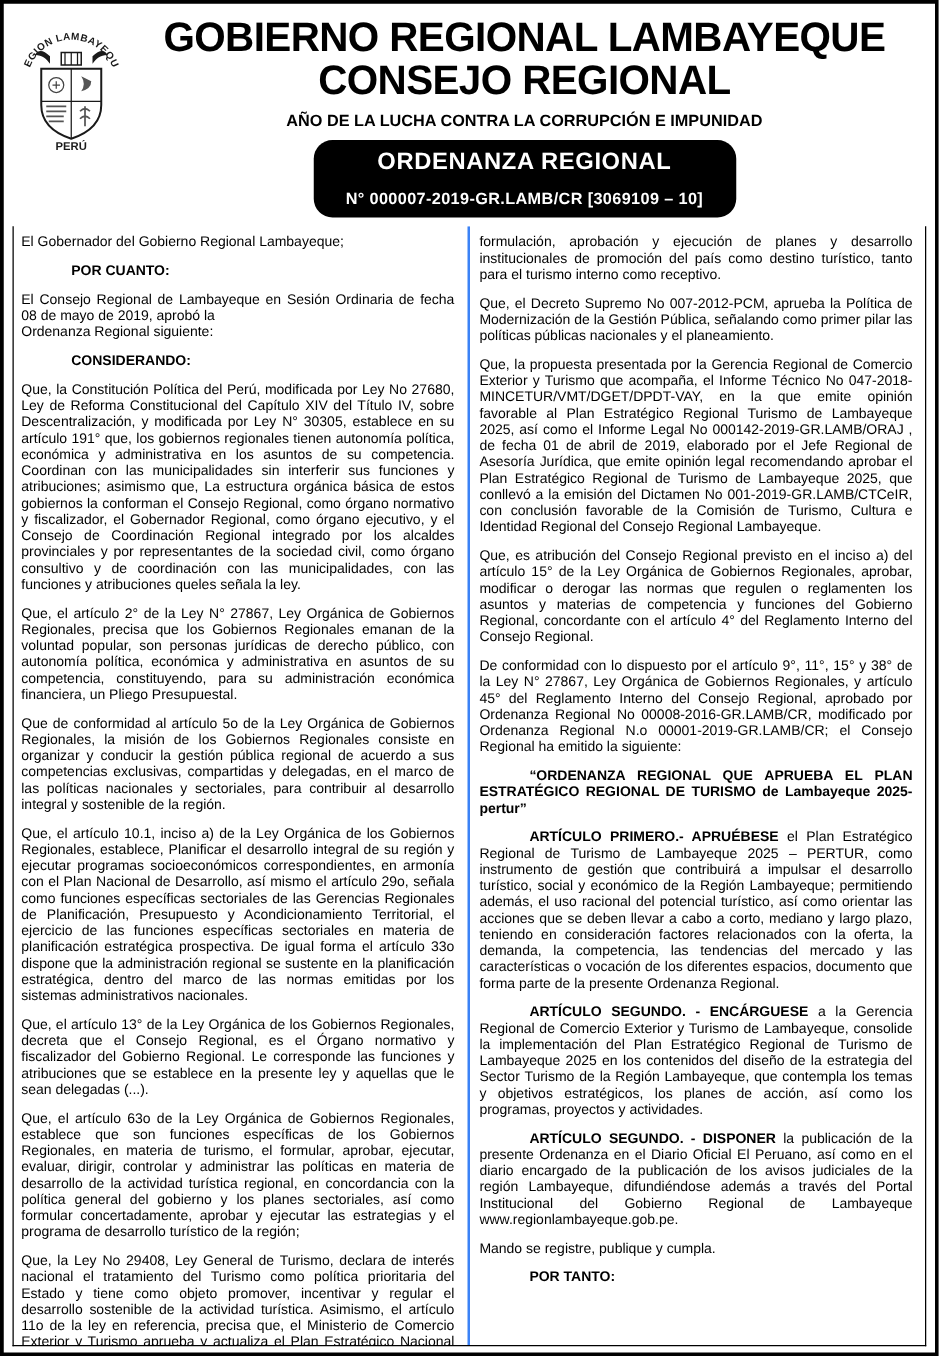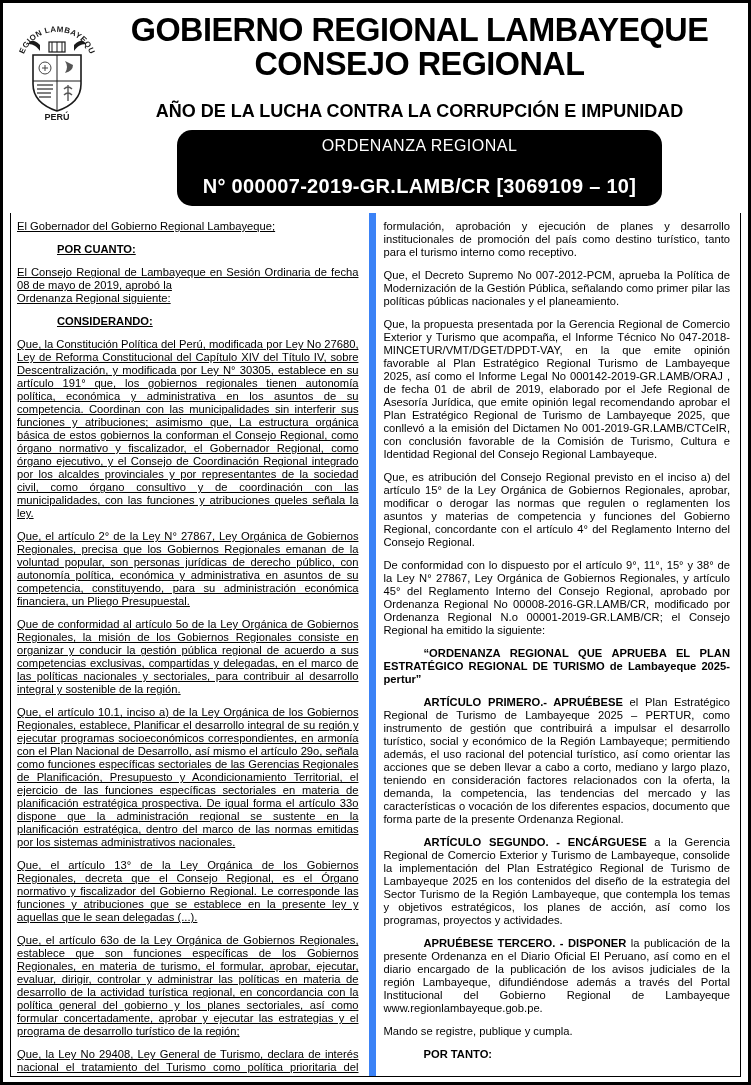--- a/index.html
+++ b/index.html
@@ -8,34 +8,34 @@
     width:751px; height:1085px; margin:0 auto; background:#fff;
     border:3px solid #000; padding:6px 7px 5px 7px;
     display:flex; flex-direction:column; overflow:hidden;
     font-family:"Liberation Sans","DejaVu Sans",sans-serif; color:#000;
   }
   
   .header { display:flex; align-items:flex-start; padding:4px 2px 2px 6px; }
   .logo-wrap { width:84px; flex:0 0 84px; padding-top:2px; }
   .head-center { flex:1; text-align:center; }
   .title { font-size:33px; font-weight:bold; letter-spacing:-0.5px; line-height:1.02; transform:scaleX(0.98); }
-  .subtitle { font-size:18px; font-weight:bold; margin-top:21px; letter-spacing:0; }
+  .subtitle { font-size:13px; font-weight:bold; margin-top:9px; letter-spacing:0; }
   .banner {
     display:inline-block; background:#000; color:#fff; border-radius:15px;
     margin-top:8px; padding:7px 26px 8px 26px; text-align:center;
   }
-  .banner .b1 { font-size:16px; font-weight:normal; letter-spacing:0.5px; }
-  .banner .b2 { font-size:20px; font-weight:bold; margin-top:20px; letter-spacing:0.3px; }
+  .banner .b1 { font-size:19px; font-weight:bold; letter-spacing:0.5px; }
+  .banner .b2 { font-size:13px; font-weight:bold; margin-top:10px; letter-spacing:0.3px; }
   
   .columns {
     flex:1; display:flex; margin-top:5px; overflow:hidden;
     border:1px solid #000; border-top:none;
   }
   .col { width:50%; padding:7px 10px 4px 6px; overflow:hidden; }
-  .col.left { border-right:7px solid #3b82f6;text-decoration:underline; }
+  .col.left { border-right:2px solid #3b82f6; }
   .col.right { padding-left:8px; }
   .para {
     font-size:11.2px; line-height:13px; text-align:justify;
     margin-bottom:10px; white-space:pre-line;
   }
   .para.heading { font-weight:bold; text-align:left; }
   .para strong { font-weight:bold;padding-left:40px; }
 </style>
 </head>
 <body>
@@ -99,19 +99,19 @@
     <div class="col right">
 
     <p class="para">formulación, aprobación y ejecución de planes y desarrollo institucionales de promoción del país como destino turístico, tanto para el turismo interno como receptivo.</p>
         <p class="para">Que, el Decreto Supremo No 007-2012-PCM, aprueba la Política de Modernización de la Gestión Pública, señalando como primer pilar las políticas públicas nacionales y el planeamiento.</p>
         <p class="para">Que, la propuesta presentada por la Gerencia Regional de Comercio Exterior y Turismo que acompaña, el Informe Técnico No 047-2018-MINCETUR/VMT/DGET/DPDT-VAY, en la que emite opinión favorable al Plan Estratégico Regional Turismo de Lambayeque 2025, así como el Informe Legal No 000142-2019-GR.LAMB/ORAJ , de fecha 01 de abril de 2019, elaborado por el Jefe Regional de Asesoría Jurídica, que emite opinión legal recomendando aprobar el Plan Estratégico Regional de Turismo de Lambayeque 2025, que conllevó a la emisión del Dictamen No 001-2019-GR.LAMB/CTCeIR, con conclusión favorable de la Comisión de Turismo, Cultura e Identidad Regional del Consejo Regional Lambayeque.</p>
         <p class="para">Que, es atribución del Consejo Regional previsto en el inciso a) del artículo 15° de la Ley Orgánica de Gobiernos Regionales, aprobar, modificar o derogar las normas que regulen o reglamenten los asuntos y materias de competencia y funciones del Gobierno Regional, concordante con el artículo 4° del Reglamento Interno del Consejo Regional.</p>
         <p class="para">De conformidad con lo dispuesto por el artículo 9°, 11°, 15° y 38° de la Ley N° 27867, Ley Orgánica de Gobiernos Regionales, y artículo 45° del Reglamento Interno del Consejo Regional, aprobado por Ordenanza Regional No 00008-2016-GR.LAMB/CR, modificado por Ordenanza Regional N.o 00001-2019-GR.LAMB/CR; el Consejo Regional ha emitido la siguiente:</p>
         <p class="para"><strong>“ORDENANZA REGIONAL QUE APRUEBA EL PLAN ESTRATÉGICO REGIONAL DE TURISMO de Lambayeque 2025- pertur”</strong></p>
         <p class="para"><strong>ARTÍCULO PRIMERO.- APRUÉBESE</strong> el Plan Estratégico Regional de Turismo de Lambayeque 2025 – PERTUR, como instrumento de gestión que contribuirá a impulsar el desarrollo turístico, social y económico de la Región Lambayeque; permitiendo además, el uso racional del potencial turístico, así como orientar las acciones que se deben llevar a cabo a corto, mediano y largo plazo, teniendo en consideración factores relacionados con la oferta, la demanda, la competencia, las tendencias del mercado y las características o vocación de los diferentes espacios, documento que forma parte de la presente Ordenanza Regional.</p>
         <p class="para"><strong>ARTÍCULO SEGUNDO. - ENCÁRGUESE</strong> a la Gerencia Regional de Comercio Exterior y Turismo de Lambayeque, consolide la implementación del Plan Estratégico Regional de Turismo de Lambayeque 2025 en los contenidos del diseño de la estrategia del Sector Turismo de la Región Lambayeque, que contempla los temas y objetivos estratégicos, los planes de acción, así como los programas, proyectos y actividades.</p>
-        <p class="para"><strong>APRUÉBESE TERCERO. - DISPONER</strong> la publicación de la presente Ordenanza en el Diario Oficial El Peruano, así como en el diario encargado de la publicación de los avisos judiciales de la región Lambayeque, difundiéndose además a través del Portal Institucional del Gobierno Regional de Lambayeque www.regionlambayeque.gob.pe.</p>
+        <p class="para"><strong>ARTÍCULO SEGUNDO. - DISPONER</strong> la publicación de la presente Ordenanza en el Diario Oficial El Peruano, así como en el diario encargado de la publicación de los avisos judiciales de la región Lambayeque, difundiéndose además a través del Portal Institucional del Gobierno Regional de Lambayeque www.regionlambayeque.gob.pe.</p>
         <p class="para">Mando se registre, publique y cumpla.</p>
         <p class="para heading"><strong>POR TANTO:</strong></p>
       </div>
   </div>
 
 </div>
 
 </body></html>

